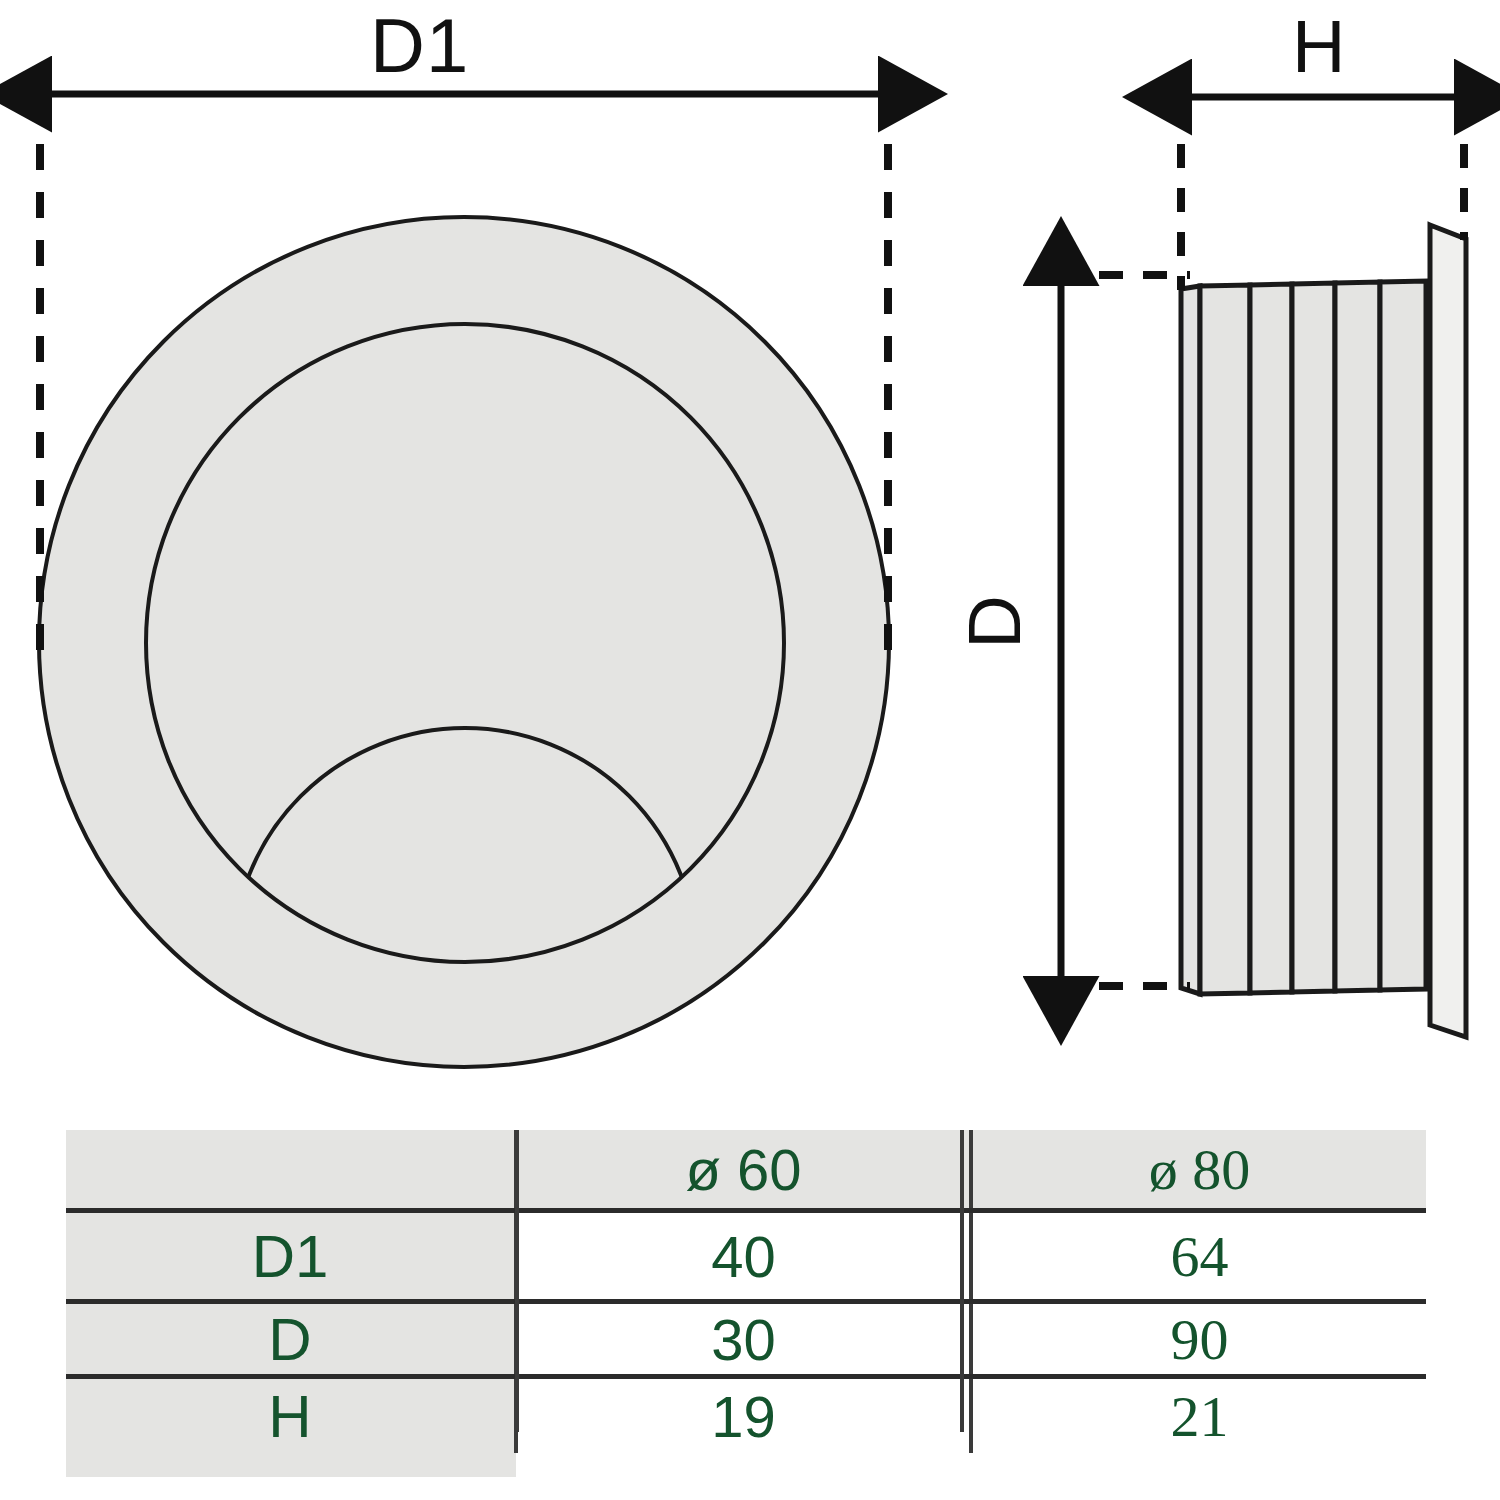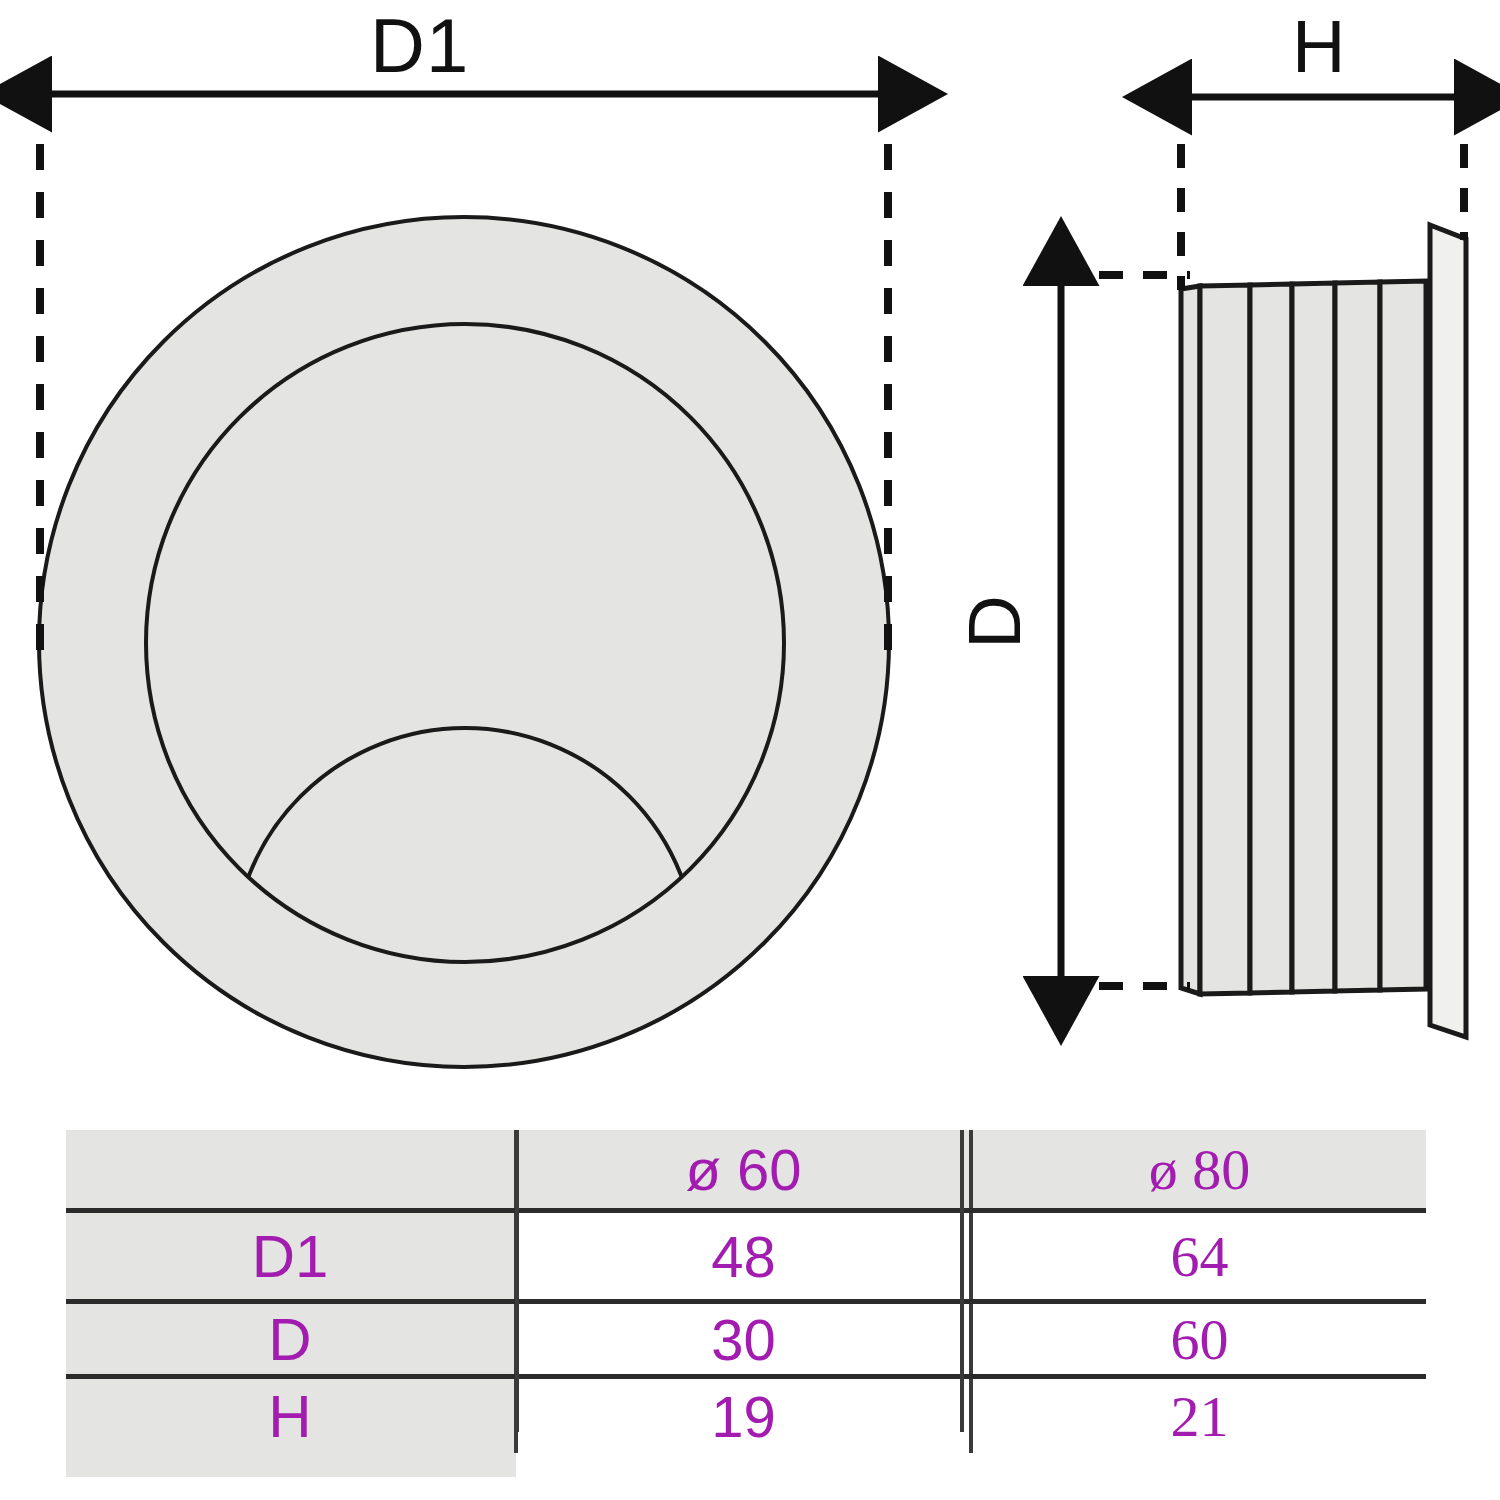--- a/index.html
+++ b/index.html
@@ -67,21 +67,21 @@
   #spec-table col.c-val   { width: 455px; }
 
   #spec-table td,
   #spec-table th {
     padding: 0;
     margin: 0;
     text-align: center;
     vertical-align: middle;
     font-weight: 400;
     font-size: 58px;
-    color: #a21caf;
+    color: #14532d;
     background: #ffffff;
     border: 0;
   }
   #spec-table .hdr-row th {
     height: 78px;
     background: #e4e4e2;
     border-bottom: 5px solid #2b2b2b;
   }
   #spec-table .hdr-row th.param-head {
     background: #e4e4e2;
@@ -211,27 +211,27 @@
     <thead>
       <tr class="hdr-row">
         <th class="param-head"></th>
         <th class="val-head">ø 60</th>
         <th class="val-head last">ø 80</th>
       </tr>
     </thead>
     <tbody>
       <tr class="r-d1">
         <td class="param-cell">D1</td>
-        <td class="val-cell">48</td>
+        <td class="val-cell">40</td>
         <td class="val-cell last">64</td>
       </tr>
       <tr class="r-d">
         <td class="param-cell">D</td>
         <td class="val-cell">30</td>
-        <td class="val-cell last">60</td>
+        <td class="val-cell last">90</td>
       </tr>
       <tr class="r-h">
         <td class="param-cell">H</td>
         <td class="val-cell">19</td>
         <td class="val-cell last">21</td>
       </tr>
     </tbody>
   </table>
 
   <div id="table-vrule-1"></div>

